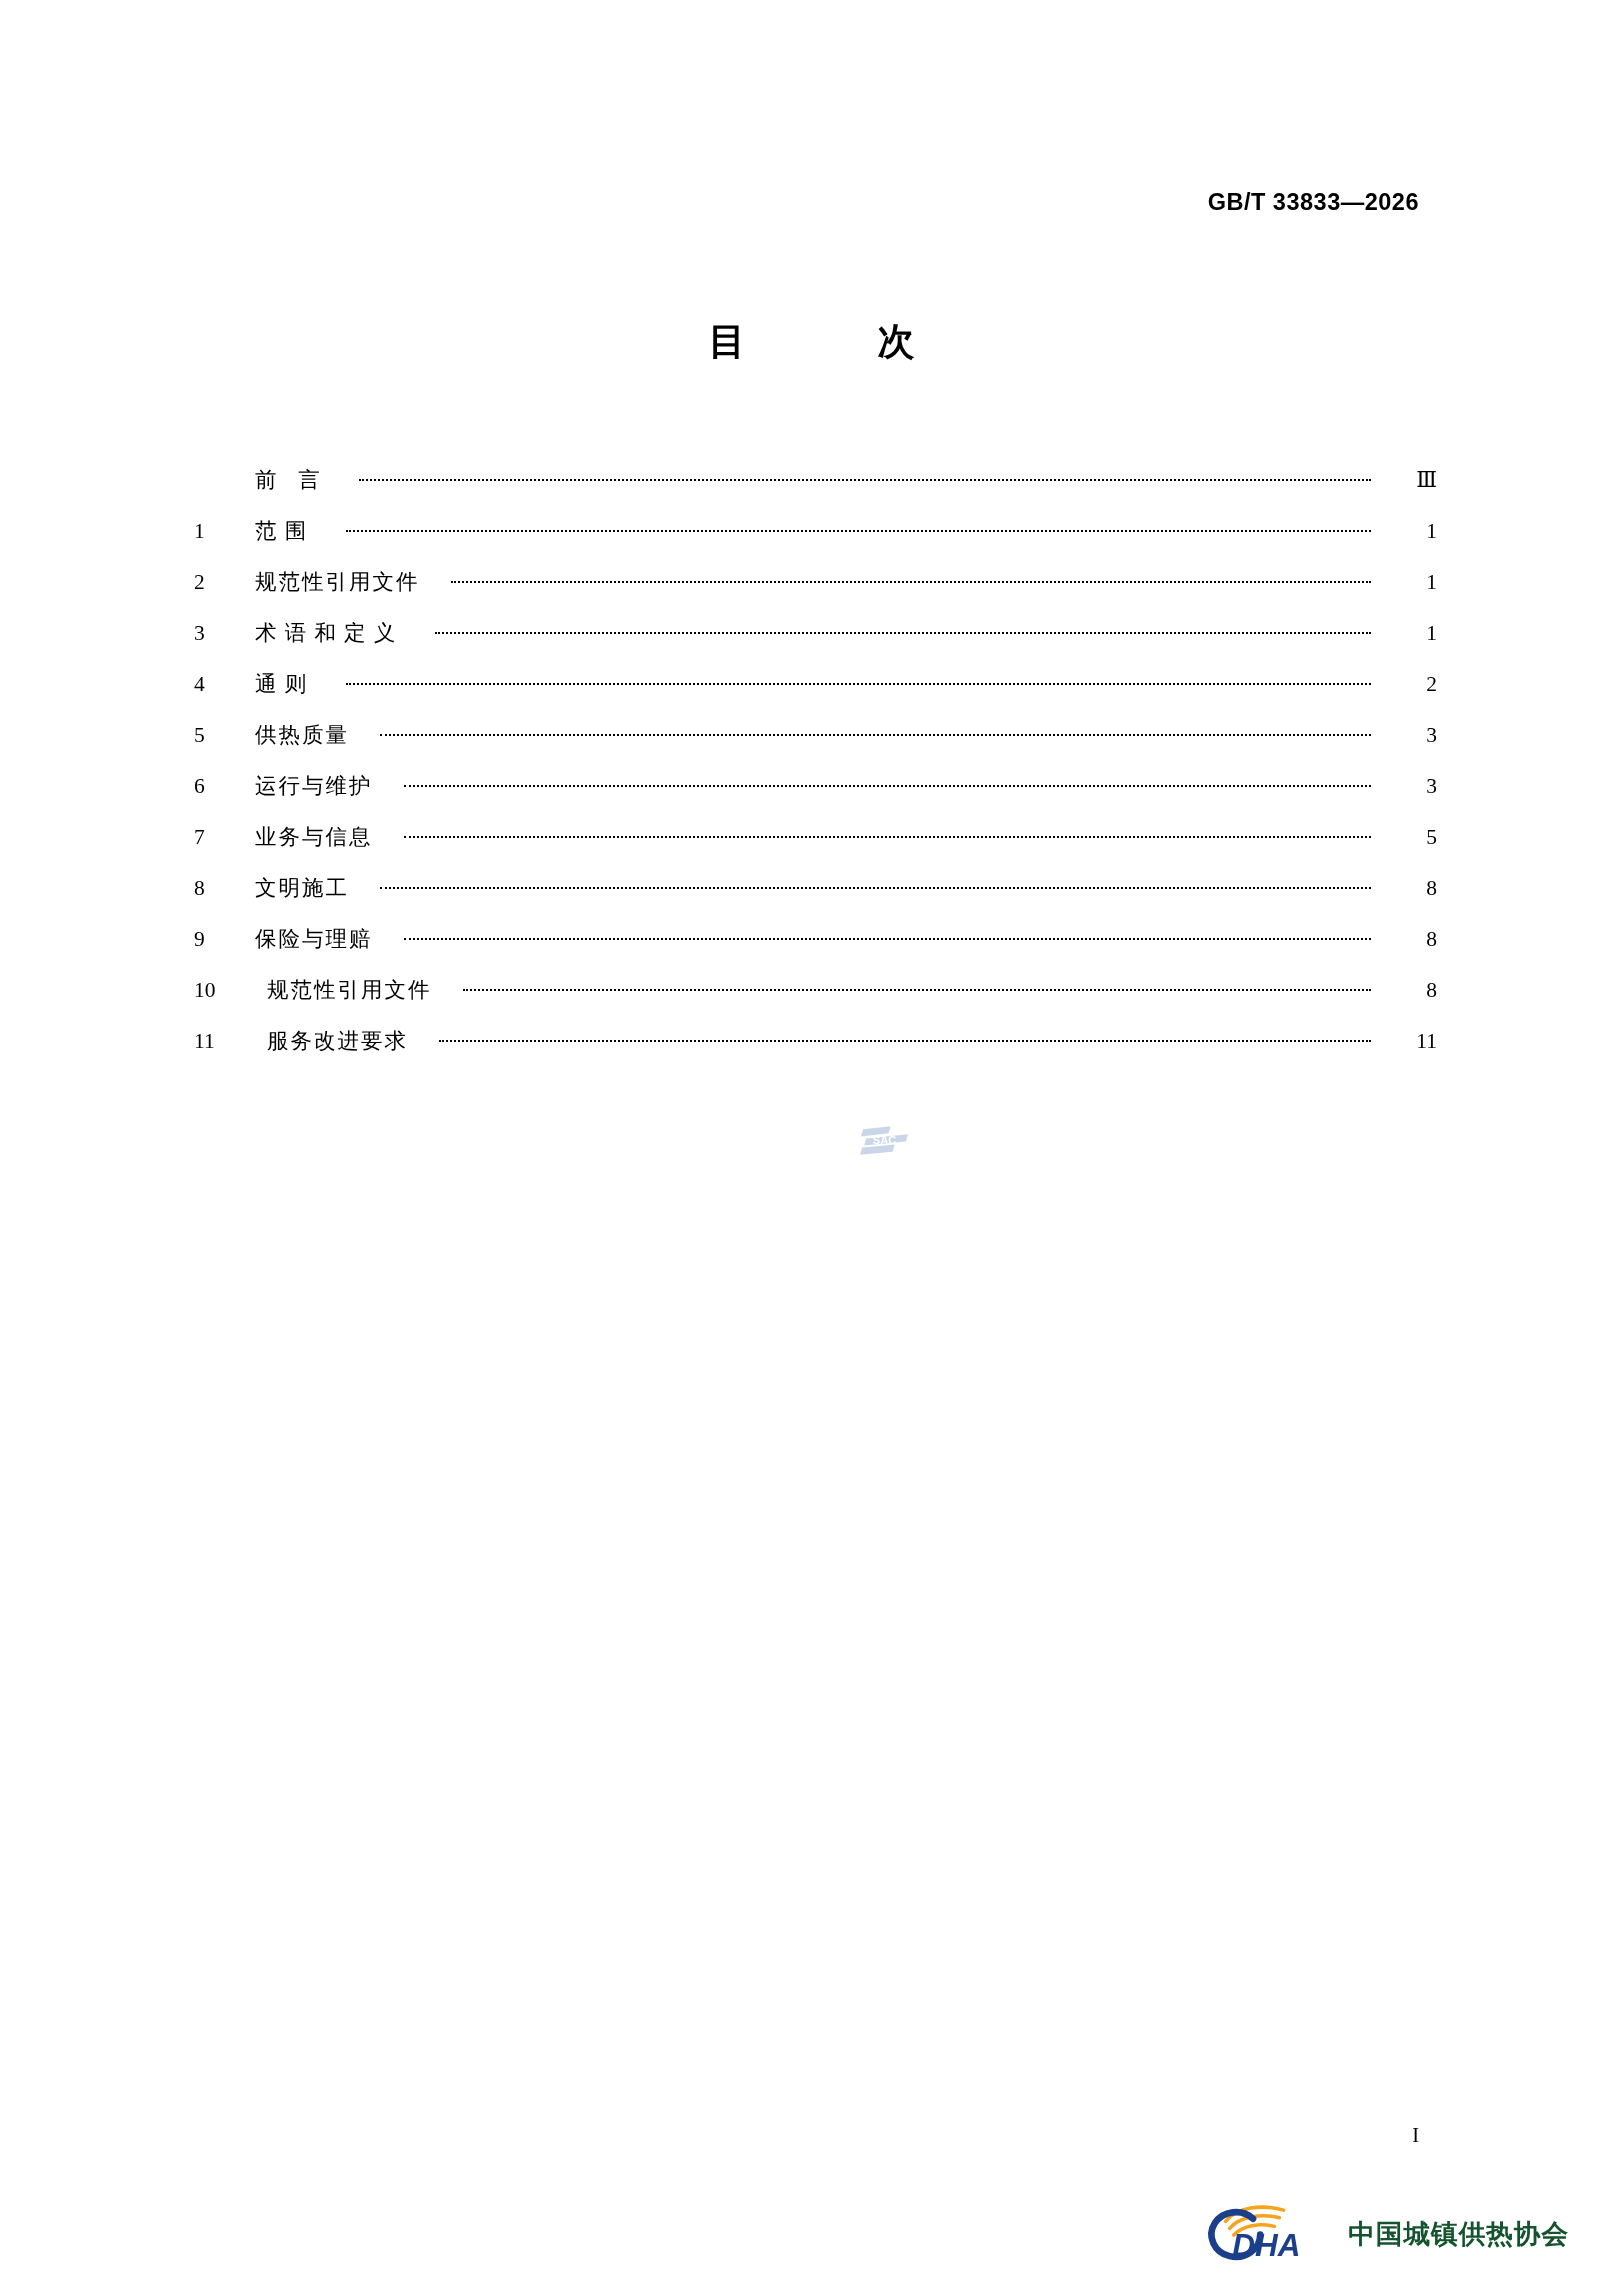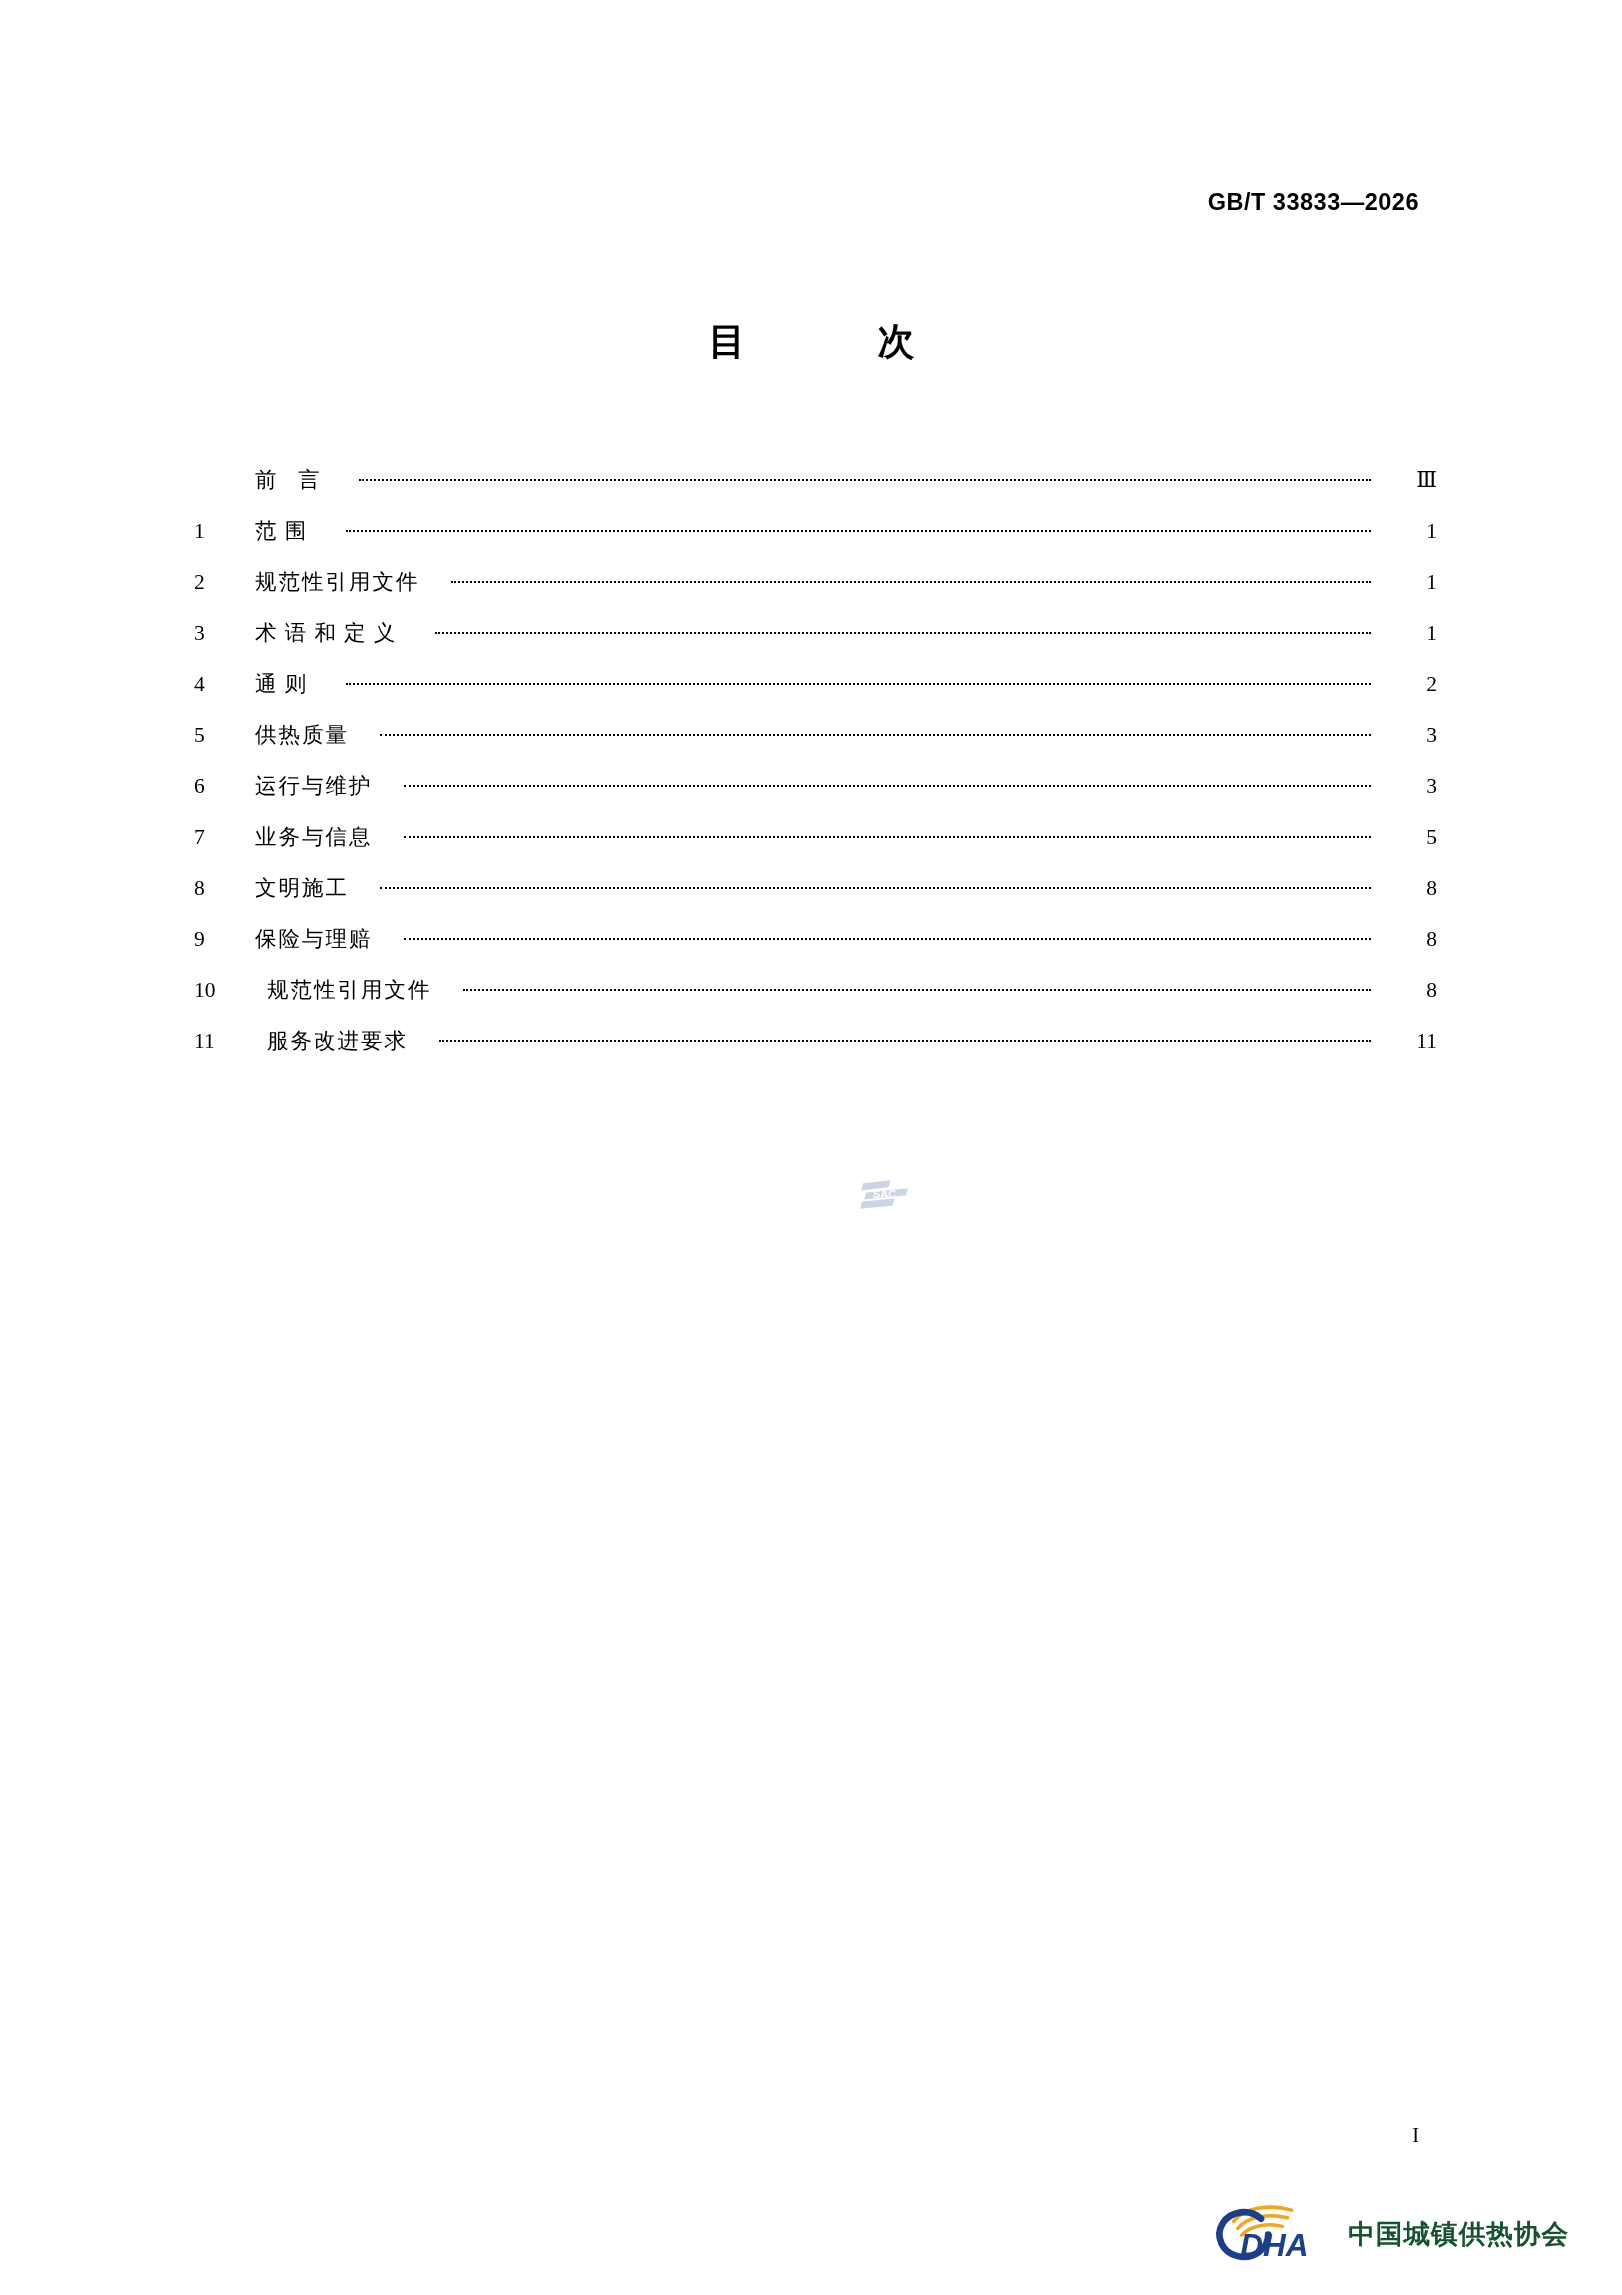--- a/index.html
+++ b/index.html
@@ -102,21 +102,21 @@
   .toc-page {
     flex: 0 0 auto;
     width: 36px;
     text-align: right;
     font-family: "Liberation Serif", "DejaVu Serif", serif;
   }
 
   
   .watermark {
     position: absolute;
-    top: 1173px;
+    top: 1119px;
     left: 859px;
     width: 51px;
     height: 46px;
     opacity: 0.55;
   }
 
   
   .folio {
     position: absolute;
     bottom: 148px;
@@ -125,21 +125,21 @@
     font-family: "Liberation Serif", "DejaVu Serif", serif;
   }
 
   
   .logo {
     position: absolute;
     bottom: 28px;
     right: 54px;
     display: flex;
     align-items: center;
-    gap: 11px;
+    gap: 19px;
   }
   .logo-mark {
     position: relative;
     width: 130px;
     height: 66px;
   }
   .logo-text {
     font-family: "Liberation Sans", "DejaVu Sans", sans-serif;
     font-weight: bold;
     font-size: 26.6px;

